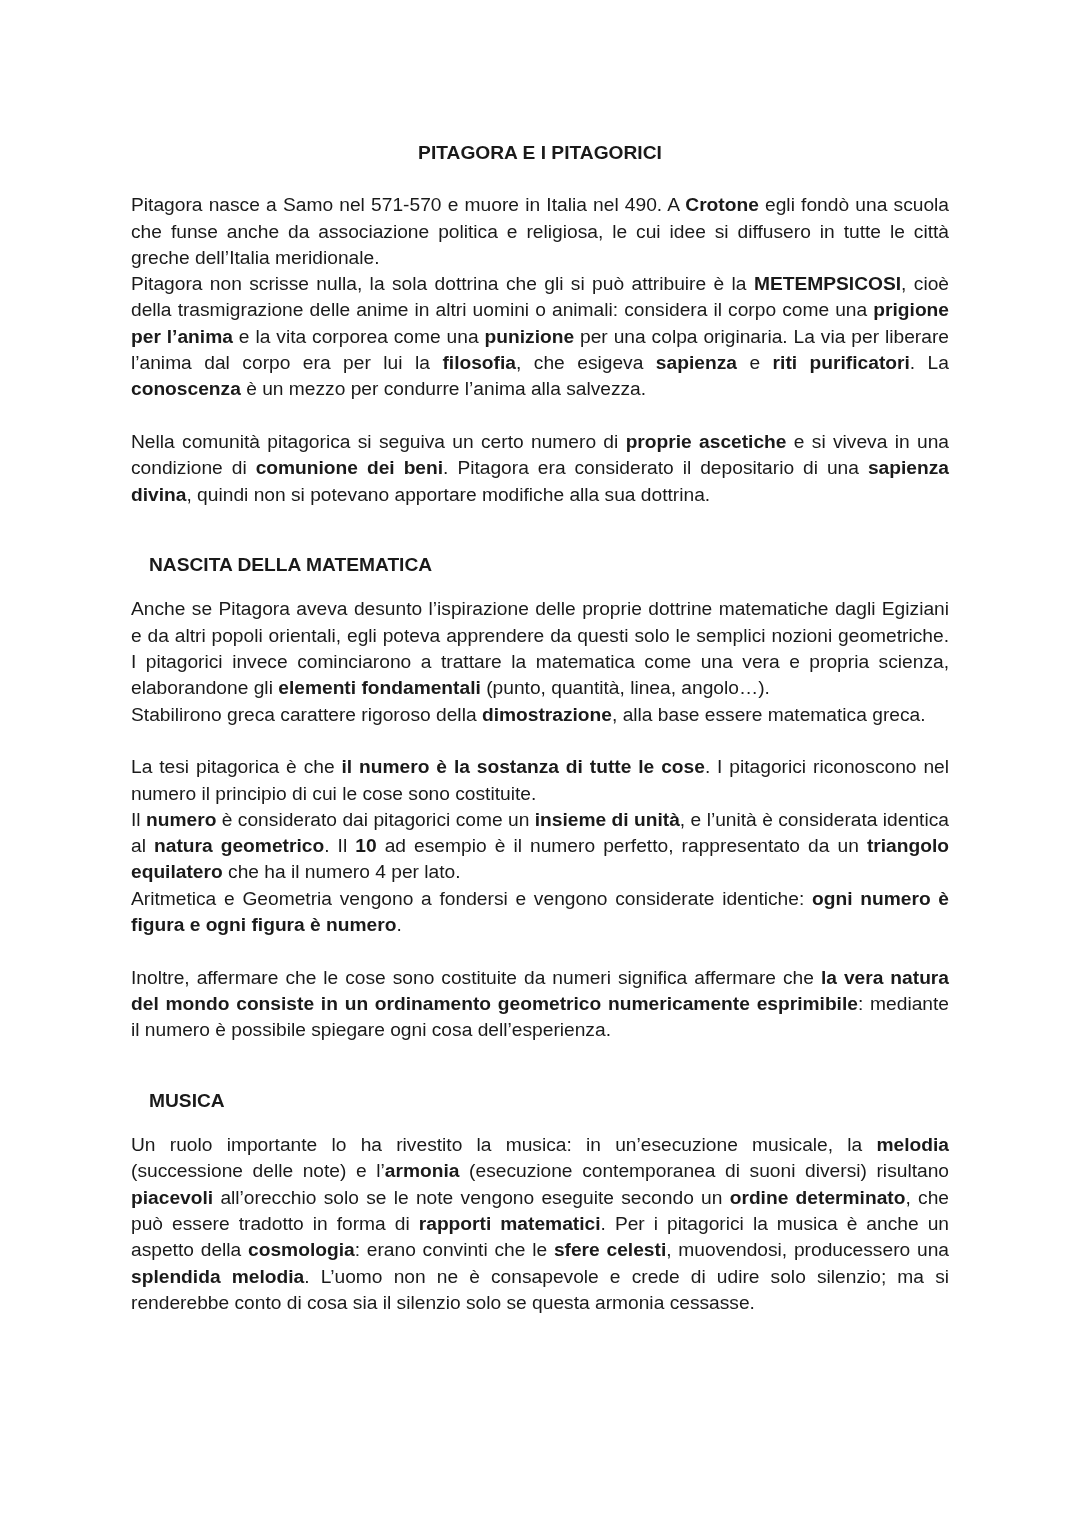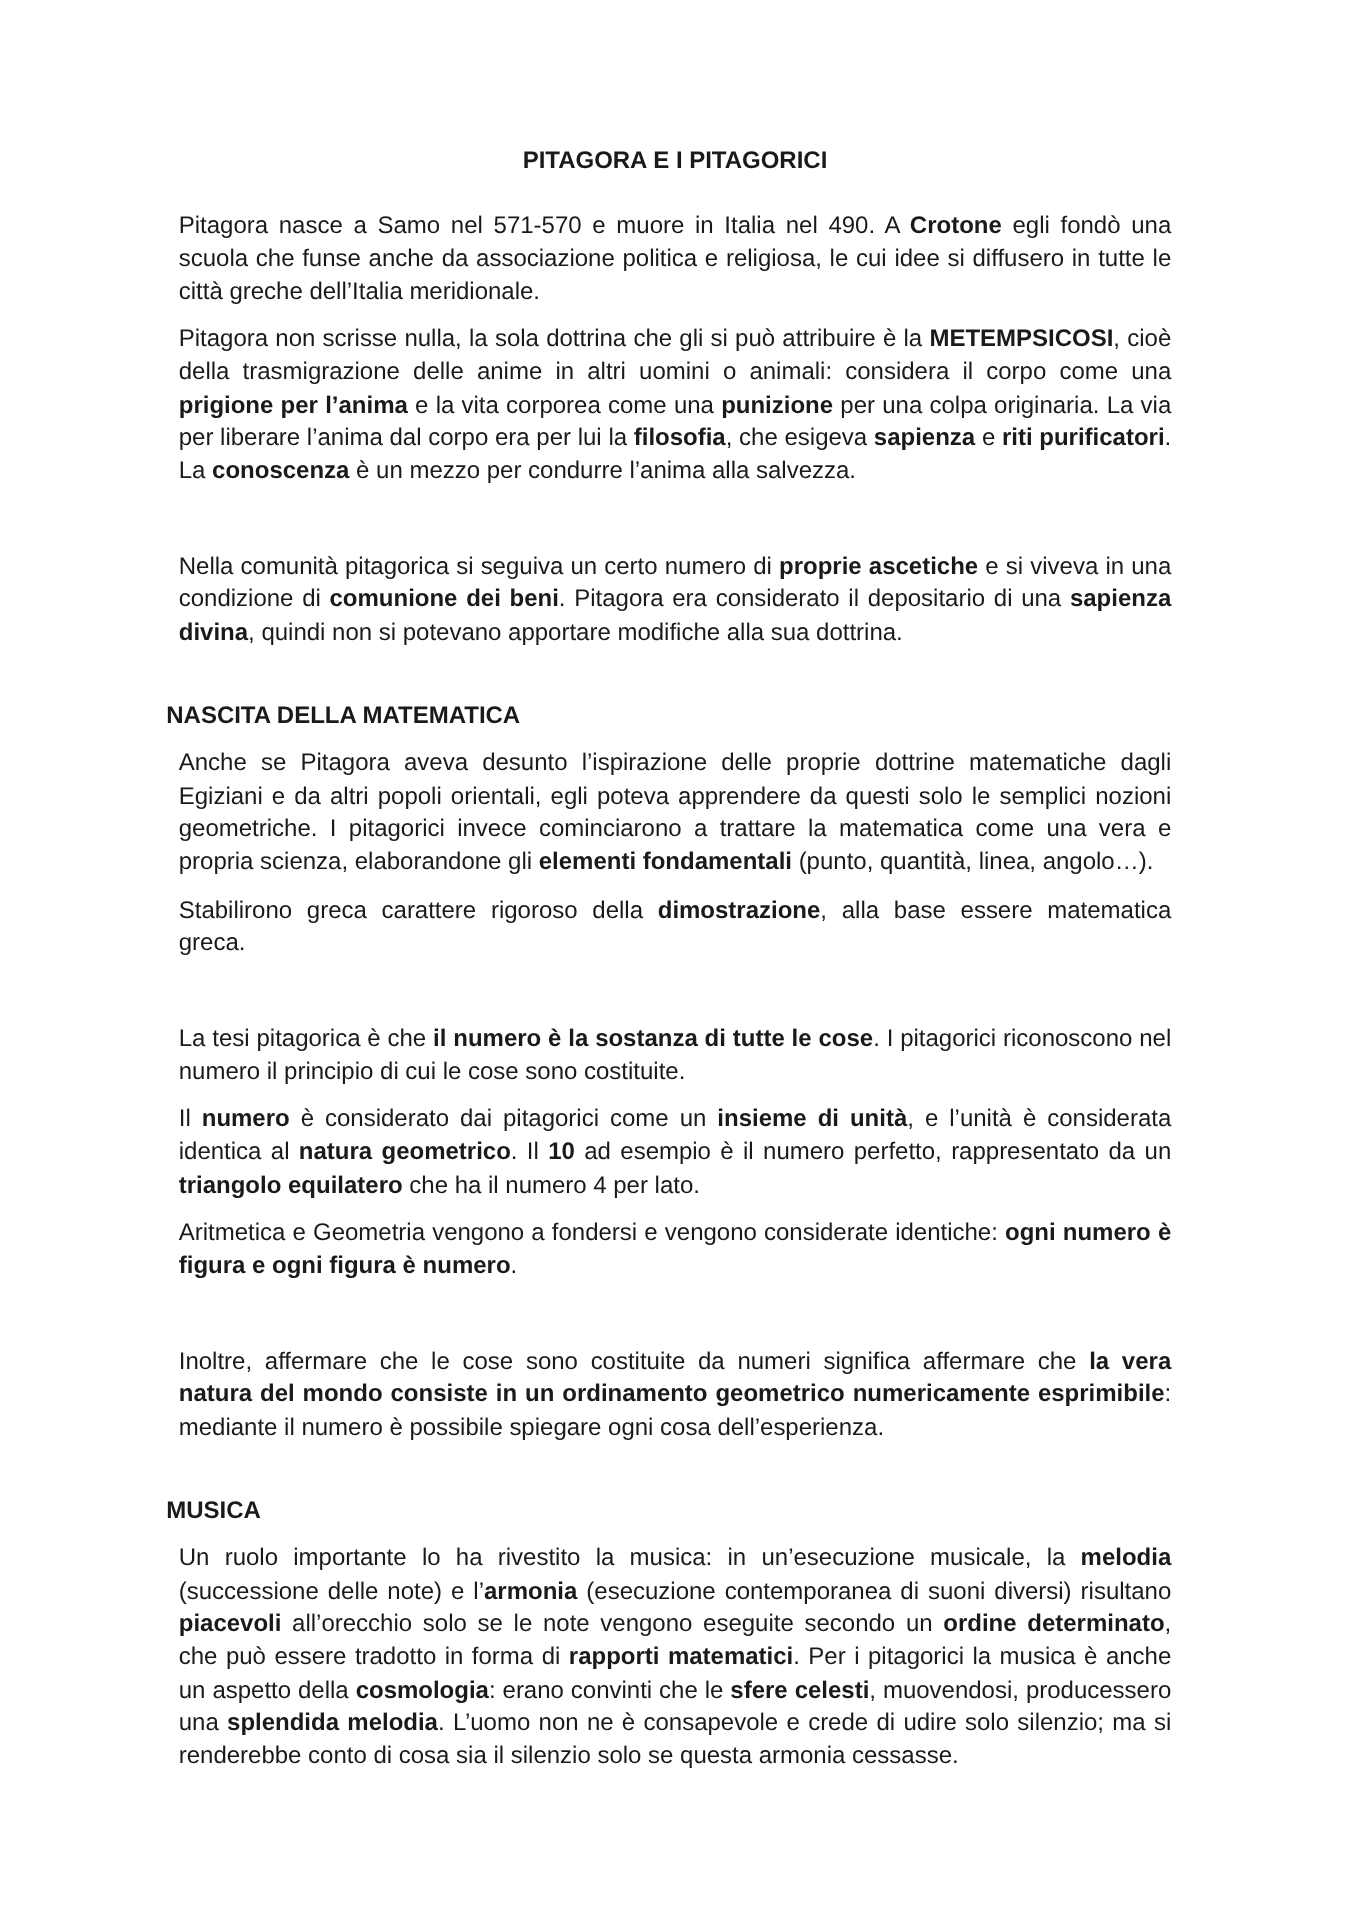--- a/index.html
+++ b/index.html
@@ -1,28 +1,28 @@
 <!DOCTYPE html>
 <html><head>
   <meta charset="utf-8">
   <style>
     html, body { margin: 0; padding: 0; background: #ffffff; }
     body { width: 1080px; height: 1525px; position: relative; overflow: hidden; }
     .page {
-      position: absolute; left: 131px; top: 116px; width: 818px;
+      position: absolute; left: 131px; top: 140px; width: 818px;
       font-family: "Liberation Sans", sans-serif;
       font-size: 19.2px; line-height: 26.3px; color: #1a1a1a;
     }
     .title {
       text-align: center; font-weight: bold; margin: 0 0 26px 0;
       font-size: 19.2px; line-height: 26.3px;
     }
-    p { margin: 12px; text-align: justify; }
+    p { margin: 0; text-align: justify; }
     .gap { height: 26.3px; }
-    .heading { font-weight: bold; margin: 2px; }
+    .heading { font-weight: bold; margin: 18px; }
     b { font-weight: bold; }
   </style>
 </head>
 <body>
 
 <div class="page">
   <div class="title">PITAGORA E I PITAGORICI</div>
 
   <p><span>Pitagora nasce a Samo nel 571-570 e muore in Italia nel 490. A </span><b>Crotone</b><span> egli fondò una scuola che funse anche da associazione politica e religiosa, le cui idee si diffusero in tutte le città greche dell’Italia meridionale.</span></p>
   <p><span>Pitagora non scrisse nulla, la sola dottrina che gli si può attribuire è la </span><b>METEMPSICOSI</b><span>, cioè della trasmigrazione delle anime in altri uomini o animali: considera il corpo come una </span><b>prigione per l’anima</b><span> e la vita corporea come una </span><b>punizione</b><span> per una colpa originaria. La via per liberare l’anima dal corpo era per lui la </span><b>filosofia</b><span>, che esigeva </span><b>sapienza</b><span> e </span><b>riti purificatori</b><span>. La </span><b>conoscenza</b><span> è un mezzo per condurre l’anima alla salvezza.</span></p>

